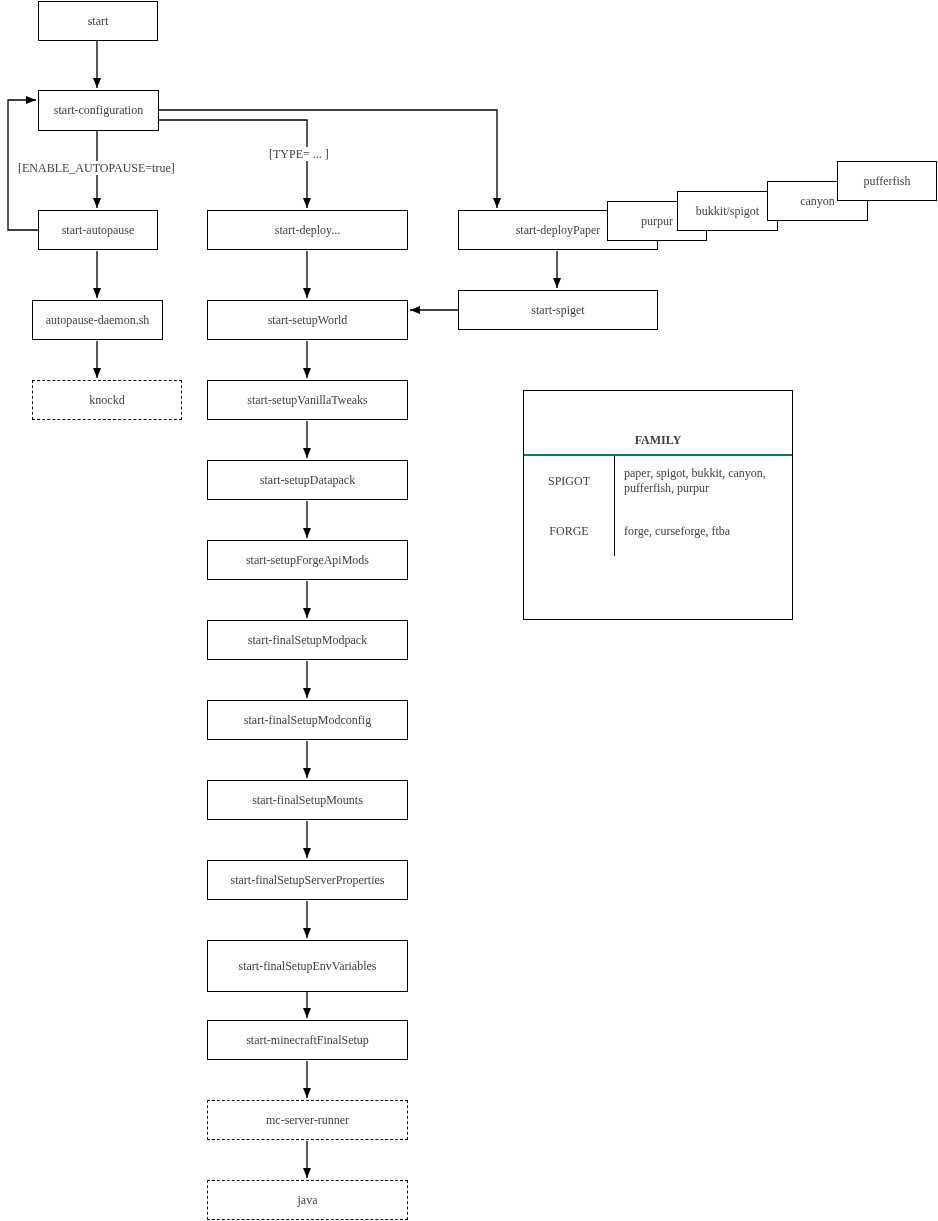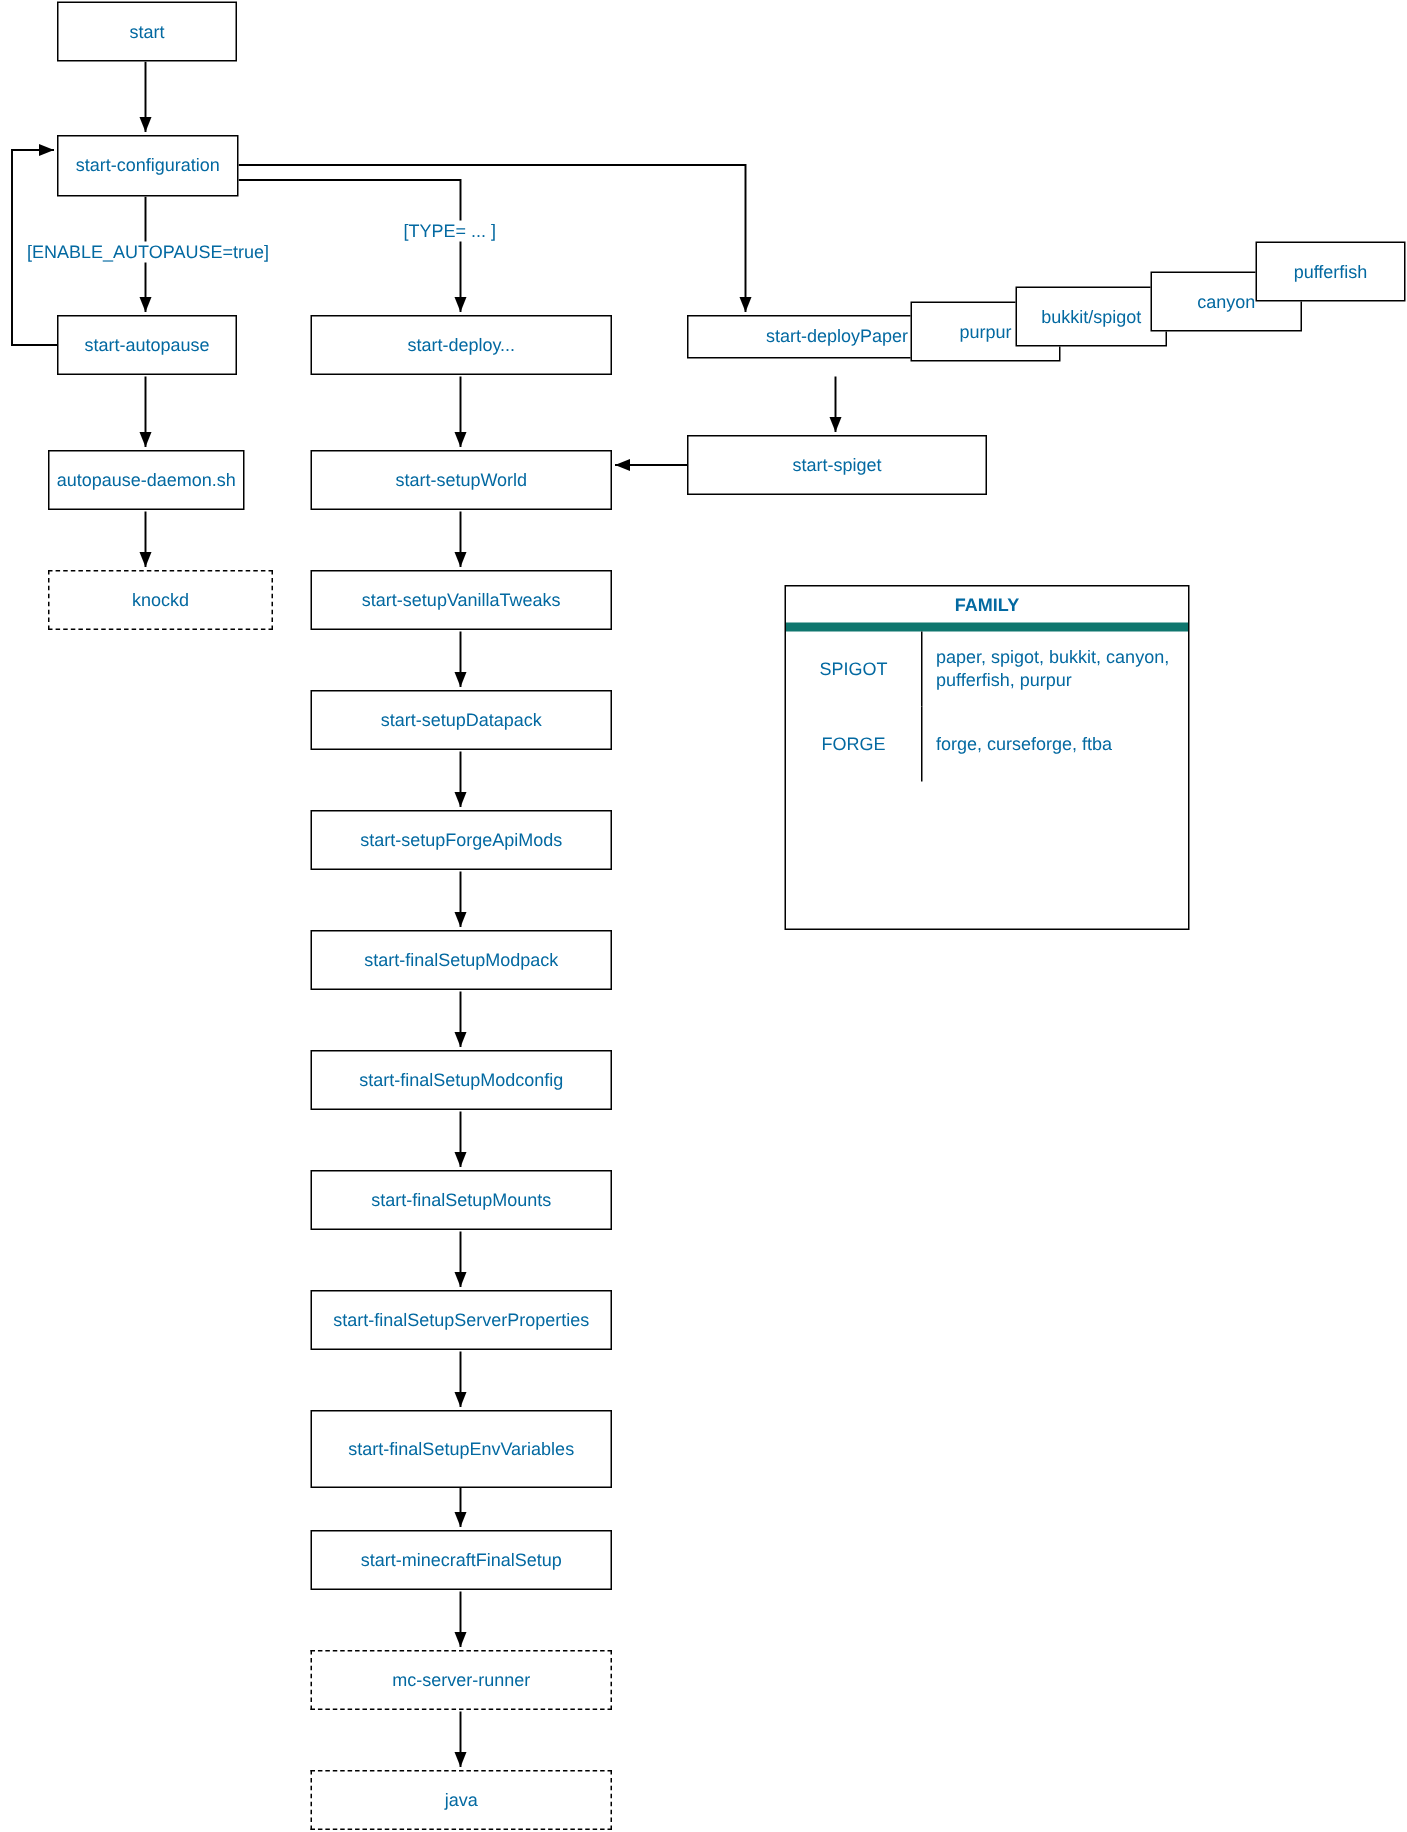--- a/index.html
+++ b/index.html
@@ -1,22 +1,22 @@
 <!DOCTYPE html>
 <html><head>
 <meta charset="utf-8">
 <style>
   html,body { margin:0; padding:0; background:#ffffff; }
   #canvas {
     position:relative;
     width:938px; height:1221px;
     background:#ffffff;
-    font-family:Liberation Sans, sans-serif;
+    font-family:Liberation Serif, serif;
     font-size:12px;
-    color:#0369a1;
+    color:#404040;
     overflow:hidden;
   }
   #edges { position:absolute; left:0; top:0; width:938px; height:1221px; }
   .node {
     position:absolute;
     box-sizing:border-box;
     background:#ffffff;
     border:1px solid #000000;
     display:flex;
     align-items:center;
@@ -37,23 +37,24 @@
     position:absolute;
     left:523px; top:390px;
     width:270px; height:230px;
     box-sizing:border-box;
     background:#ffffff;
     border:1px solid #000000;
   }
   .ft-header {
     box-sizing:border-box;
     height:30px;
-    border-bottom:6px solid #0f766e;
+    border-bottom:2px solid #0f766e;
     display:flex; align-items:center; justify-content:center;
     font-weight:bold;
+    margin-top:35px;
   }
   .ft-row { display:flex; height:50px; }
   .ft-family {
     box-sizing:border-box;
     width:90px;
     display:flex; align-items:center; justify-content:center;text-align:center;
   }
   .ft-members {
     box-sizing:border-box;
     flex:1;
@@ -112,21 +113,21 @@
   <div class="node" style="left:207px;top:540px;width:201px;height:40px">start-setupForgeApiMods</div>
   <div class="node" style="left:207px;top:700px;width:201px;height:40px">start-finalSetupModconfig</div>
   <div class="node" style="left:207px;top:620px;width:201px;height:40px">start-finalSetupModpack</div>
   <div class="node" style="left:207px;top:780px;width:201px;height:40px">start-finalSetupMounts</div>
   <div class="node" style="left:207px;top:860px;width:201px;height:40px">start-finalSetupServerProperties</div>
   <div class="node" style="left:207px;top:940px;width:201px;height:52px">start-finalSetupEnvVariables</div>
   <div class="node" style="left:207px;top:1020px;width:201px;height:40px">start-minecraftFinalSetup</div>
   <div class="node dashed" style="left:207px;top:1100px;width:201px;height:40px">mc-server-runner</div>
   <div class="node dashed" style="left:207px;top:1180px;width:201px;height:40px">java</div>
 
-  <div class="node" style="left:458px;top:210px;width:200px;height:29px">start-deployPaper</div>
+  <div class="node" style="left:458px;top:210px;width:200px;height:40px">start-deployPaper</div>
   <div class="node" style="left:607px;top:201px;width:100px;height:40px">purpur</div>
   <div class="node" style="left:677px;top:191px;width:101px;height:40px">bukkit/spigot</div>
   <div class="node" style="left:767px;top:181px;width:101px;height:40px">canyon</div>
   <div class="node" style="left:837px;top:161px;width:100px;height:40px">pufferfish</div>
   <div class="node" style="left:458px;top:290px;width:200px;height:40px">start-spiget</div>
 
   <div class="edge-label" style="left:18px;top:161px;width:162px;">[ENABLE_AUTOPAUSE=true]</div>
   <div class="edge-label" style="left:269px;top:147px;width:78px;">[TYPE= ... ]</div>
 
   <div class="family-table">

